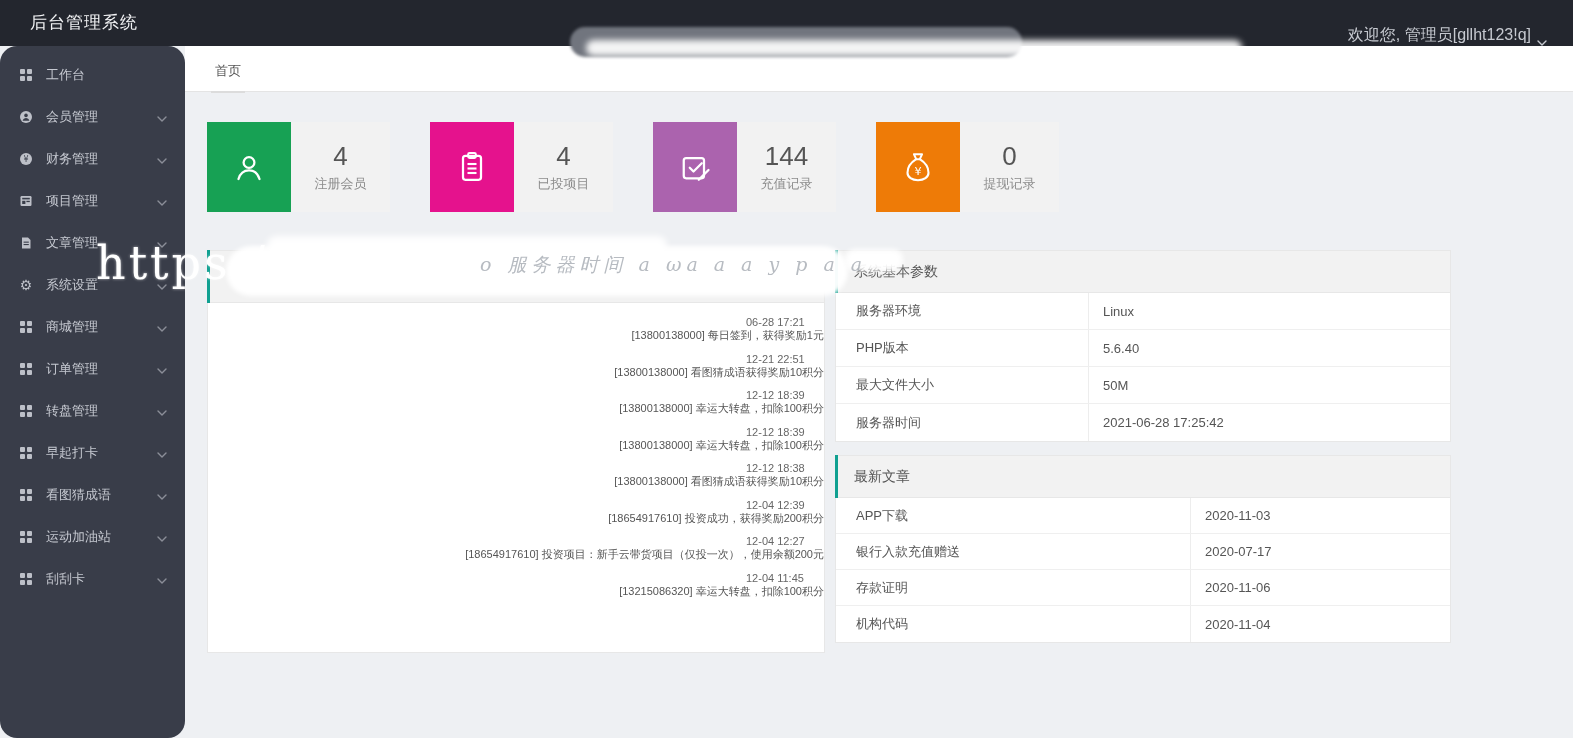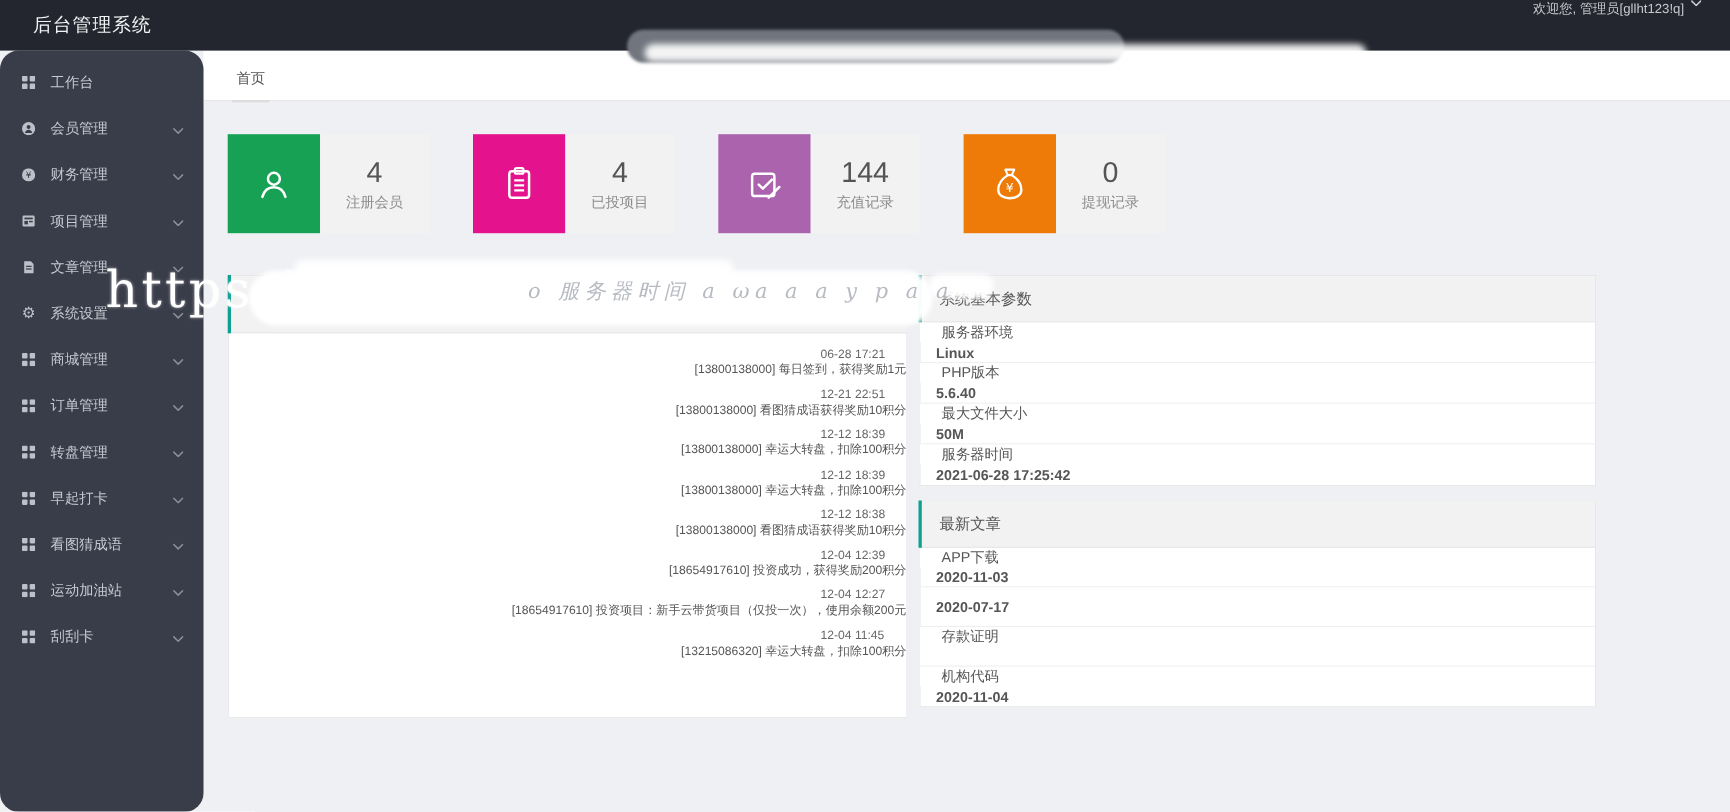--- a/index.html
+++ b/index.html
@@ -2,21 +2,21 @@
 <html><head>
 <meta charset="utf-8">
 <style>
   * { margin:0; padding:0; box-sizing:border-box; }
   body { font-family:"Liberation Sans", sans-serif; }
   .page { position:relative; width:1573px; height:738px; overflow:hidden; background:#eef0f3; }
 
   
   .navbar { position:absolute; top:0; left:0; right:0; height:46px; background:#23262e; z-index:5; }
   .brand { position:absolute; left:30px; top:0; height:46px; line-height:46px; color:#f2f3f5; font-size:17px; letter-spacing:1px; }
-  .greeting { position:absolute; right:26px; top:0; height:46px; display:flex; align-items:flex-start; gap:6px; color:#c6c9d0; font-size:12px; cursor:pointer; }
+  .greeting { position:absolute; right:26px; top:0; height:46px; display:flex; align-items:flex-end; gap:6px; color:#c6c9d0; font-size:16px; cursor:pointer; }
 
   
   .sidebar { position:absolute; top:46px; left:0; width:185px; bottom:0; background:#393d49; z-index:4; padding-top:8px;border-radius:17px; }
   .side-item { height:42px; display:flex; align-items:center; padding:0 18px; color:#c6c9d1; font-size:13px; cursor:pointer; }
   .side-item .s-icon { width:16px; margin-right:12px; display:flex; align-items:center; justify-content:center; }
   .side-item .s-label { flex:1; white-space:nowrap; }
   .side-item .s-chev { margin-left:auto; opacity:.85; }
   .gear-glyph { font-family:"DejaVu Sans", sans-serif; font-size:14px; color:#bdc0c8; line-height:1; }
 
   
@@ -43,26 +43,26 @@
   .accent { position:absolute; left:-1px; top:-1px; bottom:-1px; width:3px; background:#10a091; }
 
   .log-panel { width:618px; height:403px; }
   .log-panel .panel-header { height:52px; }
   .log-body { padding:13px 0 0 16px; }
   .log-row { display:flex; align-items:flex-end; height:36.5px; font-size:11px; white-space:nowrap;flex-direction:column; }
   .log-time { width:78px; color:#666; flex-shrink:0; }
   .log-text { color:#555; margin-left:15px; }
 
   .right-col { flex:1; display:flex; flex-direction:column; gap:13px; }
-  .t-row { display:flex; border-bottom:1px solid #efefef;flex-direction:column; }
+  .t-row { display:flex; border-bottom:1px solid #efefef; }
   .t-row:last-child { border-bottom:none; }
   .sys-panel .t-row { height:37px; }
   .art-panel .t-row { height:36px; }
   .cell-label { padding-left:20px; display:flex; align-items:center; font-size:13px; color:#555; }
-  .cell-value { flex:1; border-left:1px solid #ededed; padding-left:14px; display:flex; align-items:center; font-size:13px; color:#555;font-weight:bold; }
+  .cell-value { flex:1; border-left:1px solid #ededed; padding-left:14px; display:flex; align-items:center; font-size:13px; color:#555; }
   .sys-panel .cell-label { width:252px; }
   .art-panel .cell-label { width:354px; }
 
   
   .wm { position:absolute; pointer-events:none; z-index:20;margin-left:12px; }
   .wm-nav-gray { left:558px; top:27px; width:452px; height:30px; background:#71757e; border-radius:15px; filter:blur(1.5px); z-index:21; }
   .wm-nav-white { left:574px; top:40px; width:656px; height:16px; background:rgba(255,255,255,.92); border-radius:8px; filter:blur(3px); z-index:22; }
   .wm-url { left:84px; top:236px; font-family:"DejaVu Serif", serif; font-size:46px; color:#ffffff; letter-spacing:3px; text-shadow:0 0 3px rgba(255,255,255,.6); filter:blur(.4px); }
   .wm-blob-main { left:214px; top:246px; width:622px; height:50px; background:rgba(255,255,255,.97); border-radius:25px; filter:blur(2px); }
   .wm-blob-top { left:255px; top:236px; width:400px; height:18px; background:rgba(255,255,255,.95); border-radius:9px; filter:blur(3px); }
@@ -410,24 +410,26 @@
         <section class="panel art-panel">
           <div class="panel-header">
             <span class="accent"></span>
             <span>最新文章</span>
           </div>
           <div class="t-row">
             <div class="cell-label">APP下载</div>
             <div class="cell-value">2020-11-03</div>
           </div>
           <div class="t-row">
+            <div class="cell-label">银行入款充值赠送</div>
             <div class="cell-value">2020-07-17</div>
           </div>
           <div class="t-row">
             <div class="cell-label">存款证明</div>
+            <div class="cell-value">2020-11-06</div>
           </div>
           <div class="t-row">
             <div class="cell-label">机构代码</div>
             <div class="cell-value">2020-11-04</div>
           </div>
         </section>
 
       </div>
     </div>
   </main>

